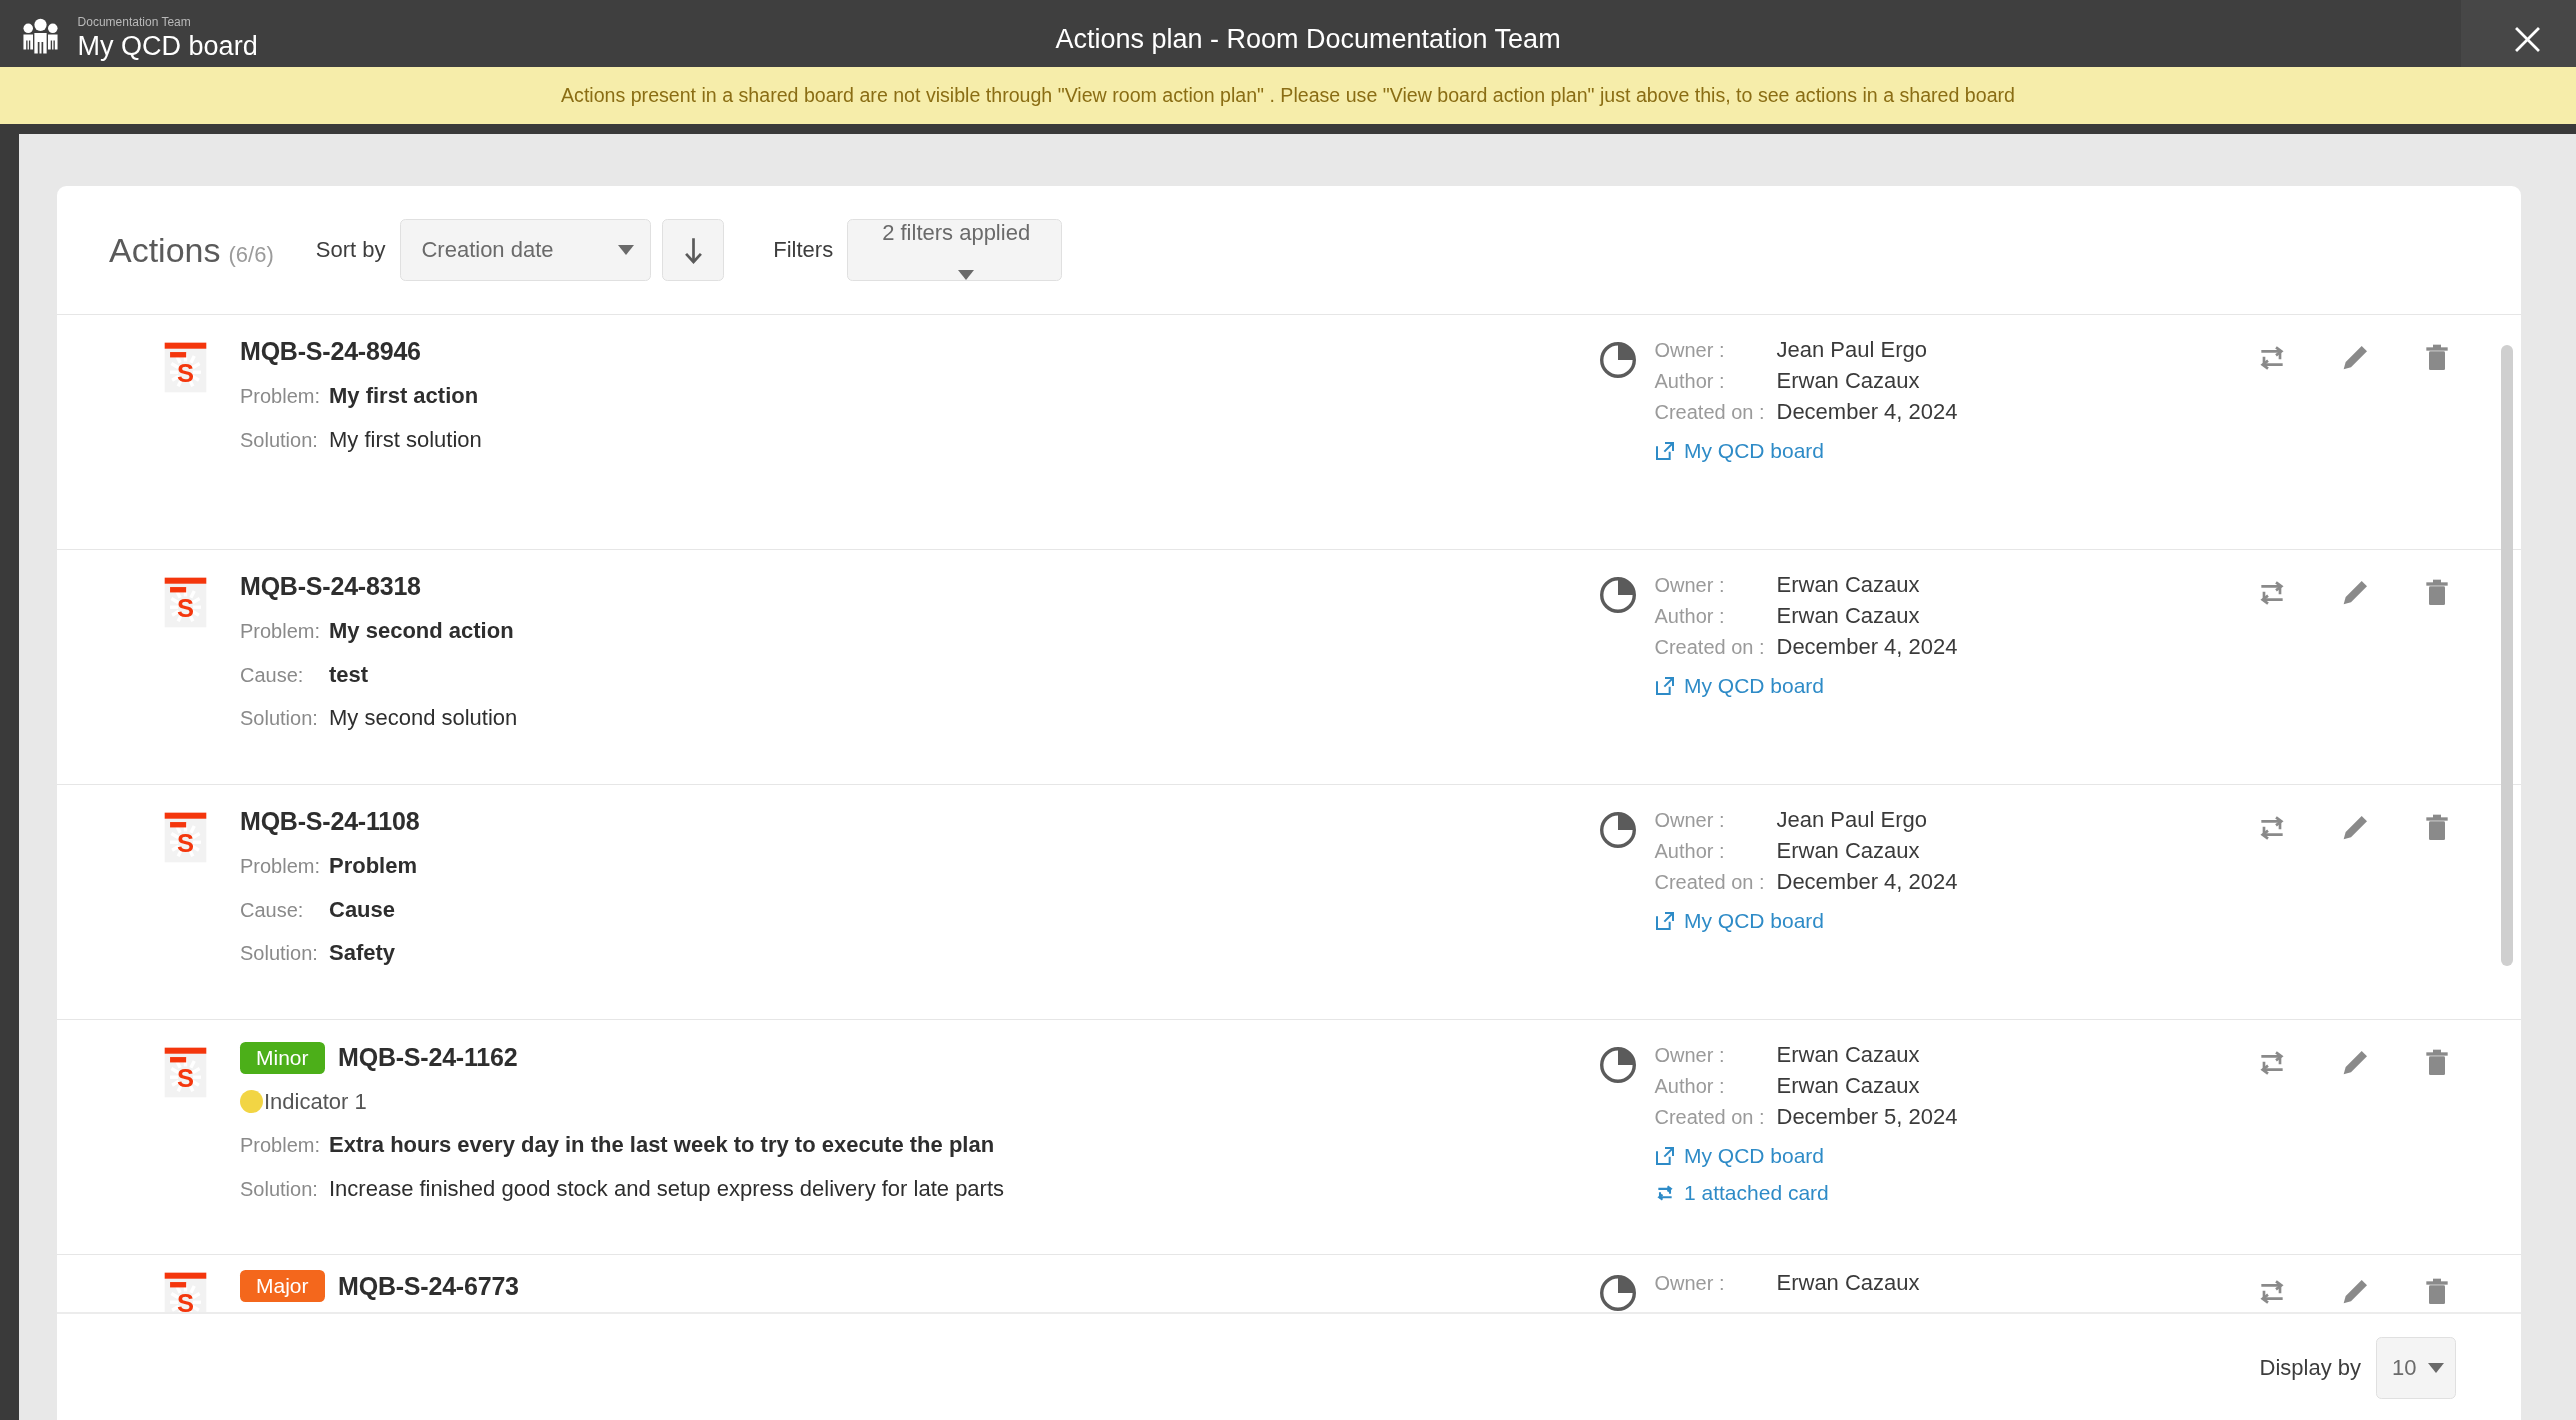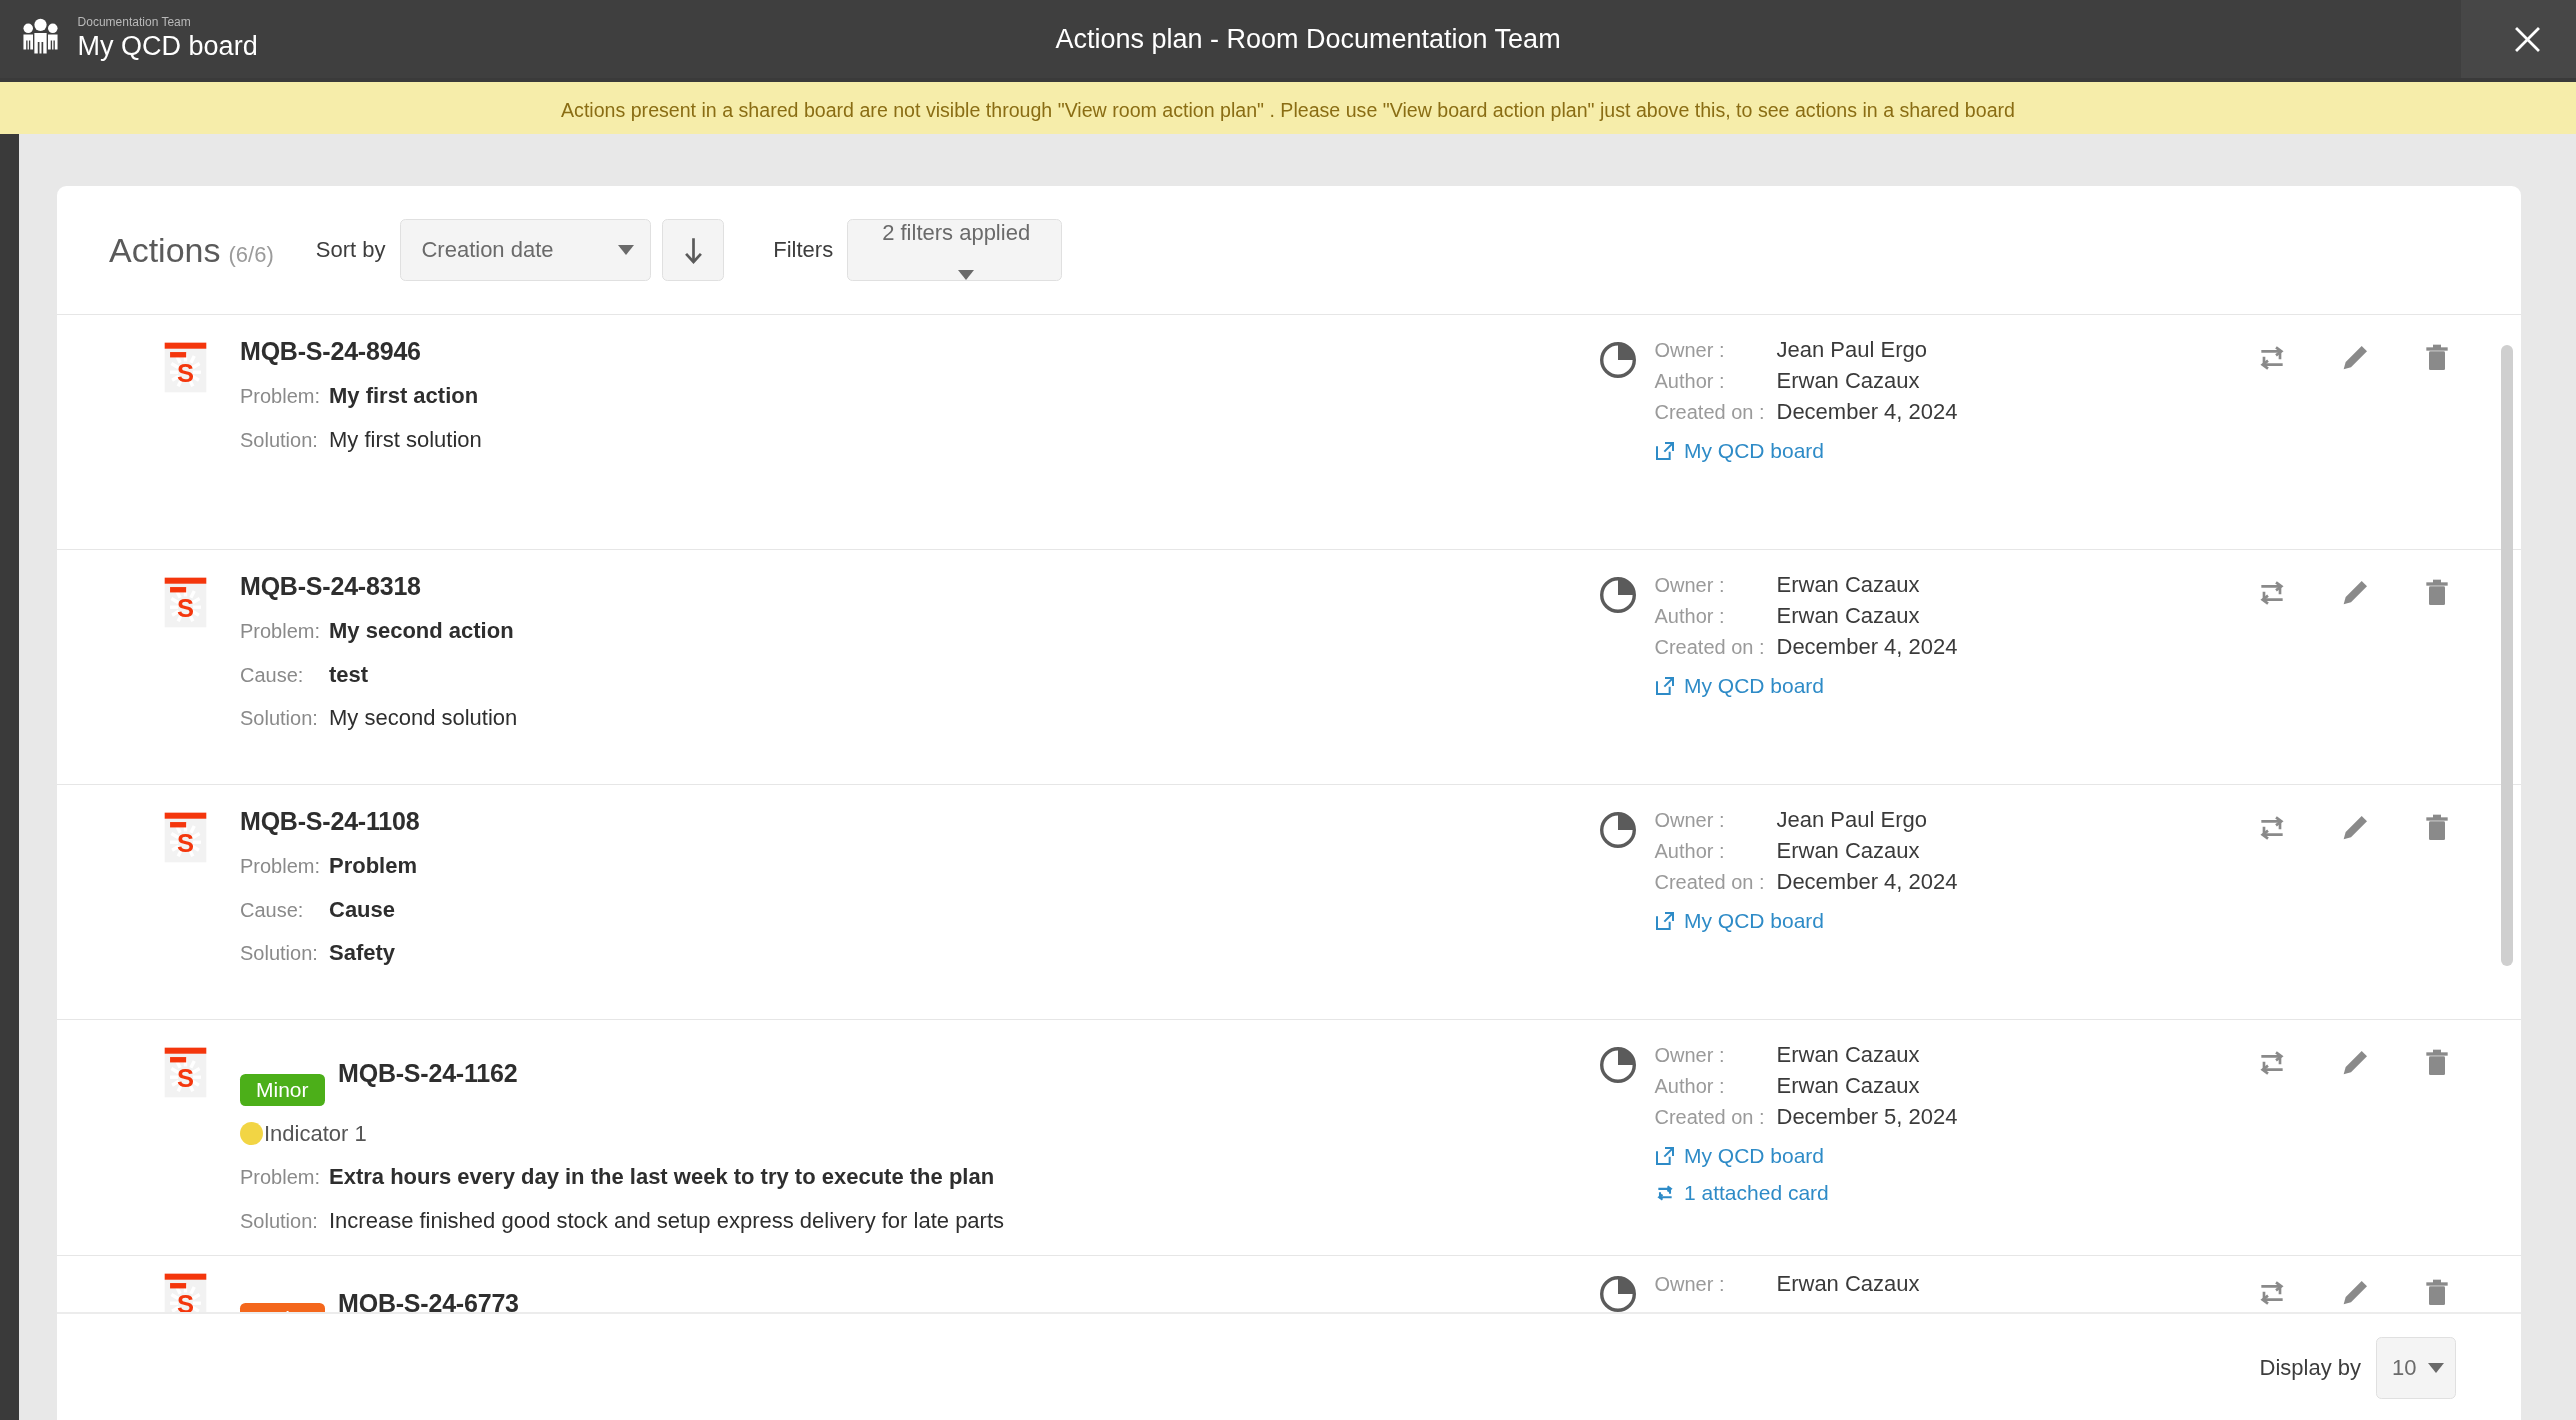--- a/index.html
+++ b/index.html
@@ -32,21 +32,21 @@
     background: #474747;
   }
   .close-btn {
     position: absolute; right: 32px; top: 22px; width: 34px; height: 34px;
     display: flex; align-items: center; justify-content: center;
     cursor: pointer; z-index: 5;
   }
 
   
   .banner {
-    position: absolute; top: 82px; left: 0; width: 2576px; height: 57px;
+    position: absolute; top: 67px; left: 0; width: 2576px; height: 57px;
     background: #f6edaa;
     display: flex; align-items: center; justify-content: center;
     font-size: 19.6px; color: #8a6d14;
   }
 
   
   .page-bg {
     position: absolute; top: 134px; left: 0; width: 2576px; height: 1286px;
     background: #e8e8e8;
   }
@@ -108,21 +108,21 @@
   .sicon {
     position: absolute; left: 105px; top: 26px;
     width: 47px; height: 53px; flex: 0 0 47px;
   }
 
   .row-main { flex: 1 1 auto; padding-left: 78px; min-width: 0; }
   .row-titleline { display: flex; align-items: center; gap: 13.5px; }
   .badge {
     display: inline-flex; align-items: center; justify-content: center;
     height: 32px; padding: 16px 16px; border-radius: 5.4px;
-    color: #ffffff; font-size: 21px; margin-top: 32px;
+    color: #ffffff; font-size: 21px;
   }
   .badge-minor { background: #4caf19; }
   .badge-major { background: #f4671c; }
   .row-id { font-size: 25px; font-weight: bold; color: #2e2e2e; letter-spacing: -0.2px; }
 
   .indicator-line { display: flex; align-items: center; gap: 1px; margin-top: 15px; }
   .indicator-dot { width: 23px; height: 23px; border-radius: 50%; display: inline-block; }
   .indicator-text { font-size: 22px; color: #555; }
 
   .field { display: flex; align-items: baseline; margin-top: 17.6px; }

